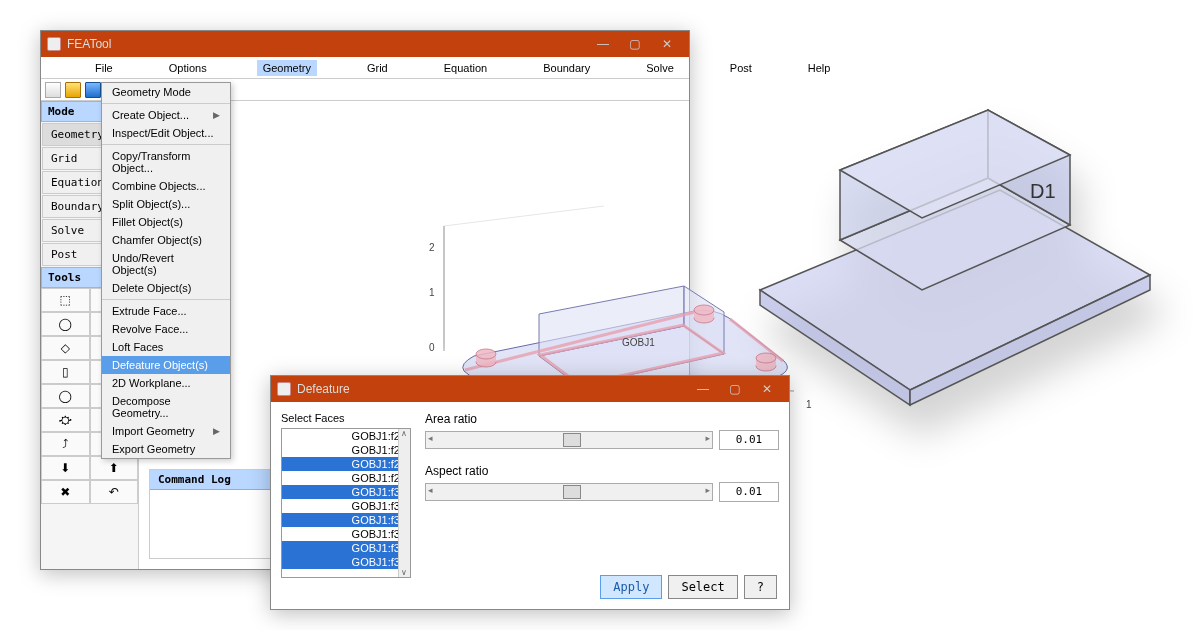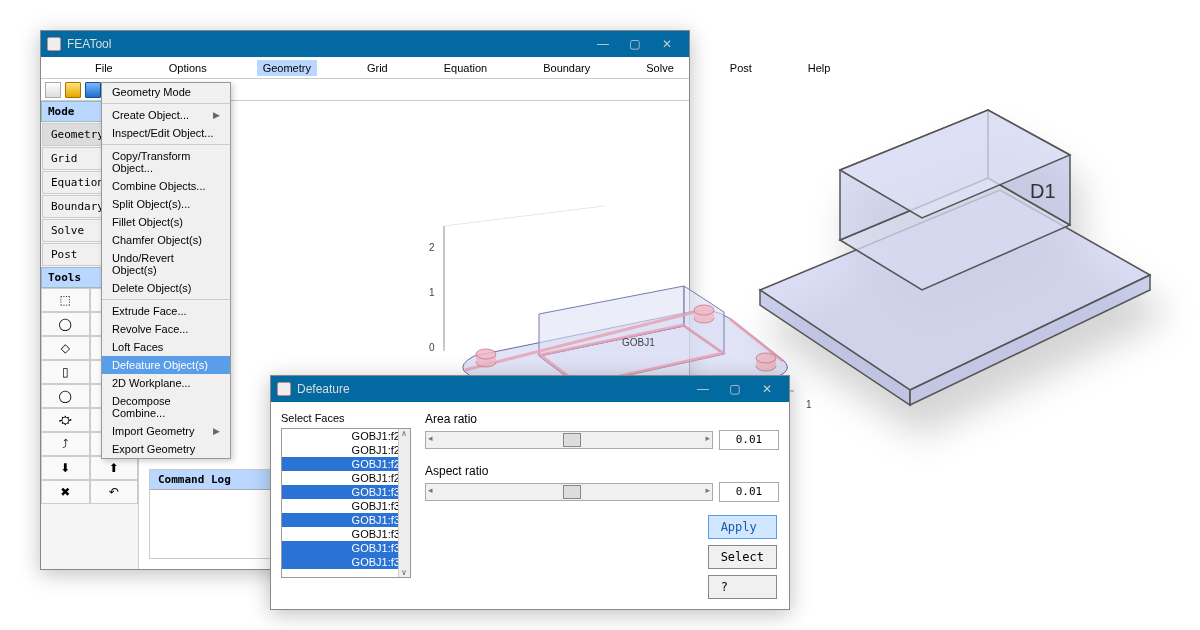--- a/index.html
+++ b/index.html
@@ -6,21 +6,21 @@
 body { background: #fff; width: 1200px; height: 630px; position: relative; overflow: hidden; }
 
 .window {
   position: absolute;
   background: #fff;
   border: 1px solid #888;
   box-shadow: 0 4px 20px rgba(0,0,0,0.25);
 }
 
 .titlebar {
-  background: #0369a1;
+  background: #c2410c;
   color: #ddd;
   height: 26px;
   display: flex;
   align-items: center;
   padding: 0 6px;
   font-size: 12px;
 }
 .titlebar .icon { width: 14px; height: 14px; background:#eee; border:1px solid #c88; border-radius:2px; margin-right:6px;}
 .titlebar .title { flex: 1; }
 .titlebar .wbtn { width: 32px; height: 24px; display:flex; align-items:center; justify-content:center; color:#ccc; font-size:12px; cursor:pointer;}
@@ -90,21 +90,21 @@
 .dlg .listbox .sb::after{content:'∨';position:absolute;bottom:0;left:2px;font-size:8px;color:#666;}
 .dlg .rcol { flex:1; }
 .dlg .field { margin-bottom:14px; }
 .dlg .field .flbl { font-family:Arial; font-size:12px; margin-bottom:4px;}
 .dlg .slider-row { display:flex; gap:6px; align-items:center;}
 .dlg .slider { flex:1; height:18px; background:#f0f0f0; border:1px solid #aaa; position:relative;}
 .dlg .slider::before { content:'◂'; position:absolute; left:2px; top:1px; font-size:9px; color:#777;}
 .dlg .slider::after { content:'▸'; position:absolute; right:2px; top:1px; font-size:9px; color:#777;}
 .dlg .thumb { position:absolute; left:48%; top:1px; width:18px; height:14px; background:#ddd; border:1px solid #888;}
 .dlg .valbox { width:60px; height:20px; border:1px solid #aaa; text-align:center; padding-top:2px; font-family:monospace; font-size:11px;}
-.dlg .btnrow { position:absolute; bottom:10px; right:12px; display:flex; gap:6px;flex-direction:column;}
+.dlg .btnrow { position:absolute; bottom:10px; right:12px; display:flex; gap:6px;}
 .dlg .btn { padding:4px 12px; border:1px solid #888; background:#f0f0f0; font-family:monospace; font-size:12px; cursor:pointer;}
 .dlg .btn.primary { background:#d0e7ff; border-color:#5a9de8; color:#1a5aa8;}
 
 
 .result3d { position:absolute; right:40px; top:60px; width:440px; height:360px; }
 .shadow { filter: drop-shadow(10px 30px 18px rgba(0,0,0,0.22));}
 </style>
 </head>
 <body>
 
@@ -285,21 +285,21 @@
     <div class="ditem">
       <span>Loft Faces</span>
     </div>
     <div class="ditem hl">
       <span>Defeature Object(s)</span>
     </div>
     <div class="ditem">
       <span>2D Workplane...</span>
     </div>
     <div class="ditem">
-      <span>Decompose Combine...</span>
+      <span>Decompose Geometry...</span>
     </div>
     <div class="ditem">
       <span>Import Geometry</span>
       <span class="arrow">▶</span>
     </div>
     <div class="ditem">
       <span>Export Geometry</span>
     </div>
   </div>
 

